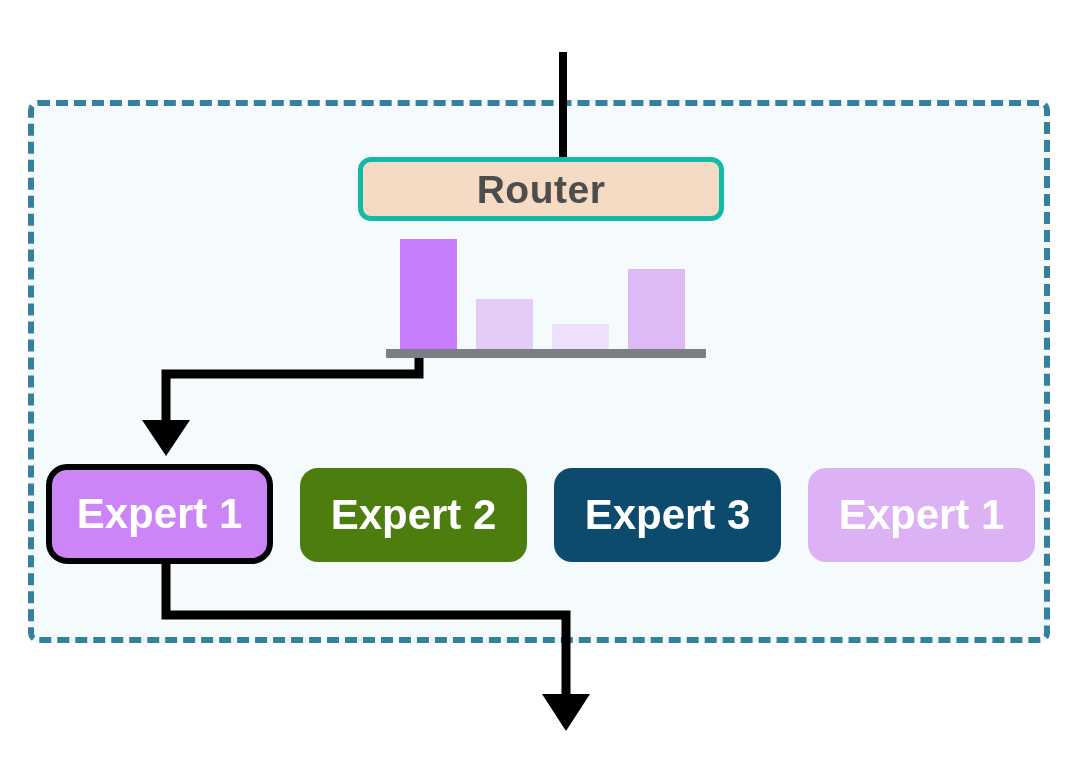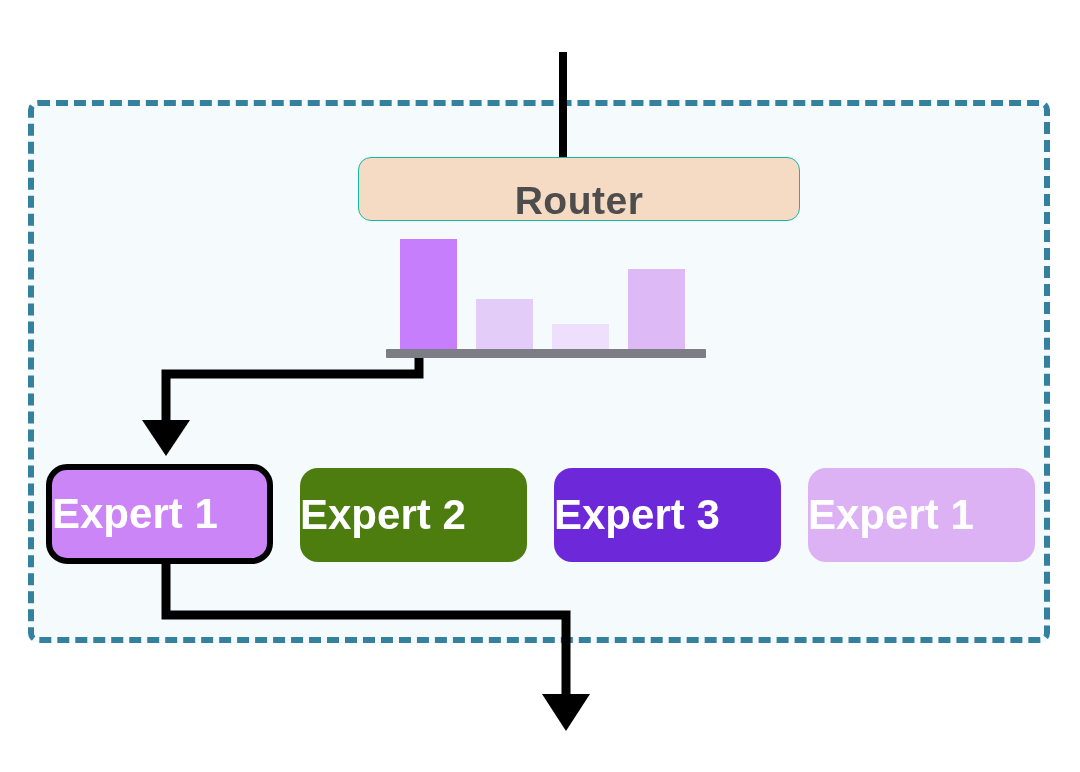--- a/index.html
+++ b/index.html
@@ -37,28 +37,28 @@
     background: #f5fafd;
     border: 6px dashed #33809f;
     border-radius: 10px;
   }
 
   
   .router-box {
     position: absolute;
     left: 358px;
     top: 157px;
-    width: 442px;
+    width: 366px;
     height: 64px;
     box-sizing: border-box;
     background: #f6dbc4;
-    border: 1px solid #14b8a6;
+    border: 5px solid #14b8a6;
     border-radius: 13px;
     display: flex;
-    align-items: flex-end;
+    align-items: center;
     justify-content: center;
   }
   .router-label {
     font-size: 39px;
     font-weight: bold;
     color: #4d4d4d;
     letter-spacing: 0.5px;
     line-height: 1;
   }
 
@@ -95,21 +95,21 @@
   }
   .expert-box {
     position: absolute;
     top: 4px;
     width: 227px;
     height: 94px;
     box-sizing: border-box;
     border-radius: 18px;
     display: flex;
     align-items: center;
-    justify-content: flex-start;
+    justify-content: center;
   }
   .expert-box.selected {
     top: 0px;
     height: 100px;
     border: 6px solid #000000;
     border-radius: 21px;
   }
   .expert-label {
     font-size: 42px;
     font-weight: bold;
@@ -157,21 +157,21 @@
   <div class="expert-row">
 
     <div class="expert-box selected" style="left:0px; background:#cb85f7;">
       <span class="expert-label">Expert 1</span>
     </div>
 
     <div class="expert-box" style="left:254px; background:#4d7c0f;">
       <span class="expert-label">Expert 2</span>
     </div>
 
-    <div class="expert-box" style="left:508px; background:#6d28d9;">
+    <div class="expert-box" style="left:508px; background:#0c4a6e;">
       <span class="expert-label">Expert 3</span>
     </div>
 
     <div class="expert-box" style="left:762px; background:#ddb2f5;">
       <span class="expert-label">Expert 1</span>
     </div>
 
   </div>
 
 </div>

